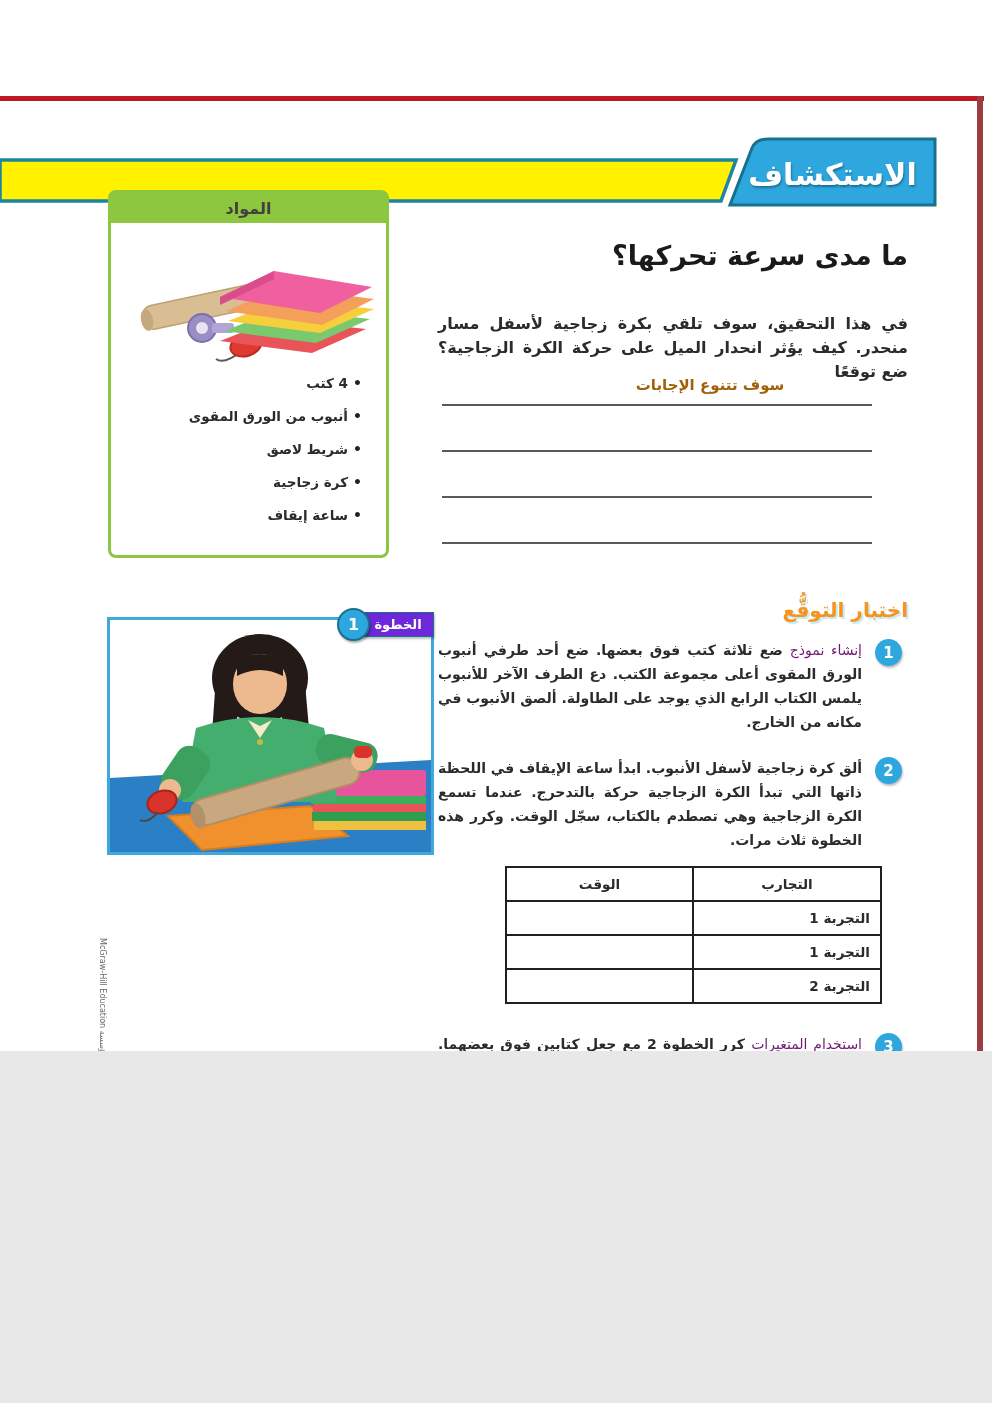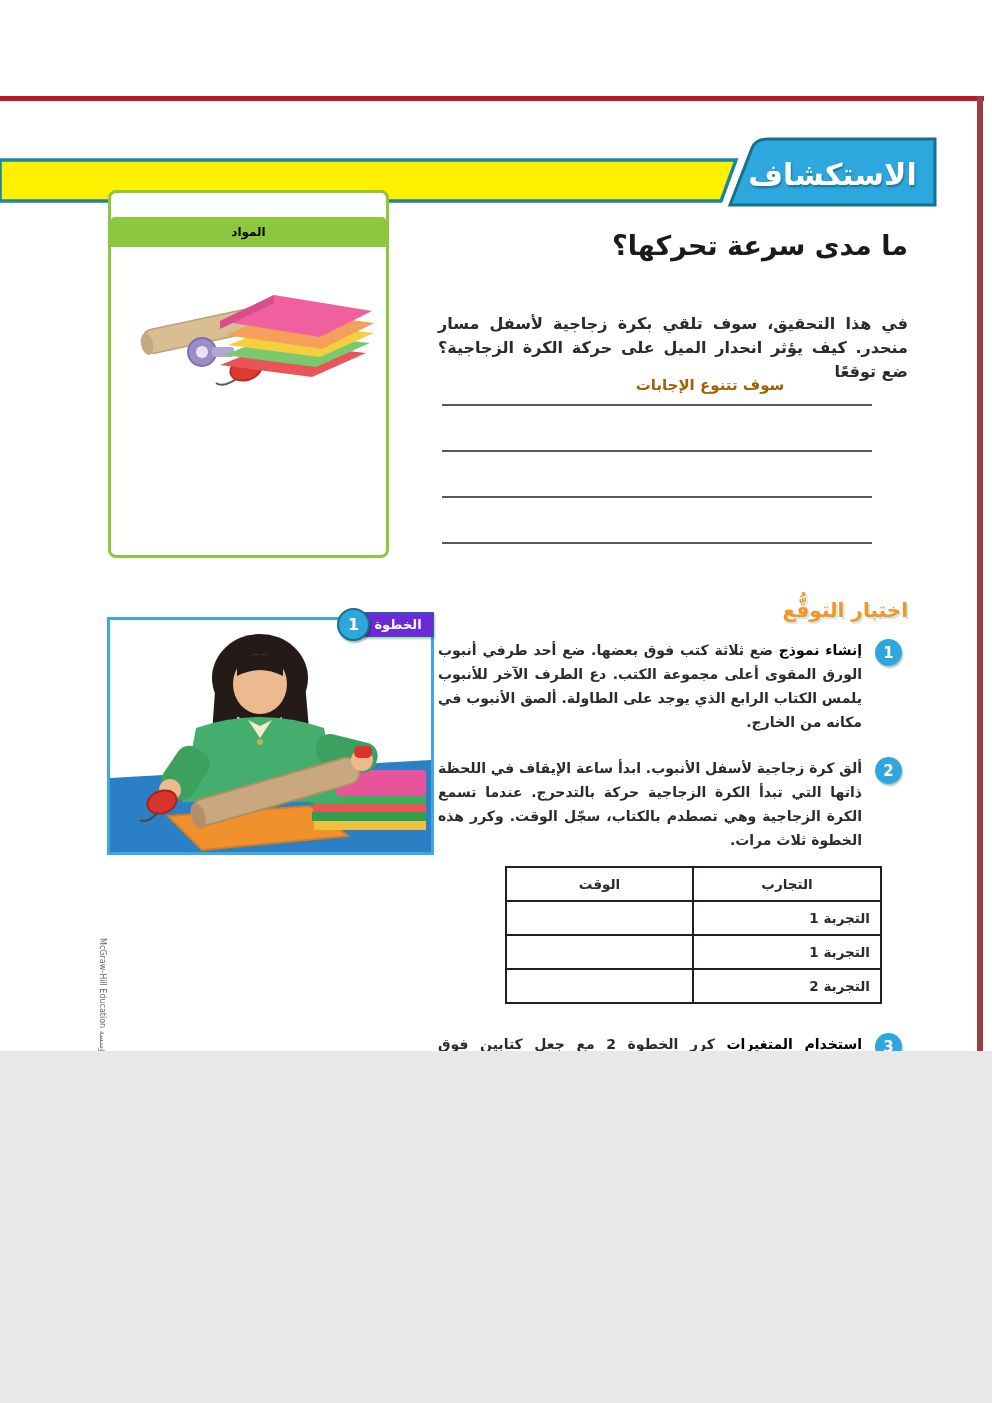--- a/index.html
+++ b/index.html
@@ -23,35 +23,35 @@
   }
 
   
   .materials {
     position:absolute; left:108px; top:190px; width:281px; height:368px;
     background:#ffffff; border:3px solid #8DC63F; border-radius:8px;
   }
   .materials-header {
     height:30px; background:#8DC63F; border-radius:4px 4px 0 0;
     display:flex; align-items:center; justify-content:center;
-    color:#000000; font-size:12px; font-weight:bold;margin-top:24px;
+    color:#404040; font-size:16px; font-weight:bold;
   }
   .materials-photo { display:block; margin:10px auto 0 auto; }
   .materials-list { list-style:none; direction:rtl; padding:2px 24px 0 10px; }
   .materials-list li {
     position:relative; text-align:right; padding-right:14px;
     font-size:13.5px; font-weight:600; color:#2b2b2b; margin:0 0 17px 0;
   }
   .materials-list li::before {
     content:"•"; position:absolute; right:0; top:0; color:#231F20; font-size:14px;
   }
 
   
   .main-title {
-    position:absolute; left:438px; top:230px; width:470px; direction:rtl;
+    position:absolute; left:438px; top:240px; width:470px; direction:rtl;
     text-align:right; font-size:27px; font-weight:bold; color:#1a1a1a;
   }
   .predict-heading, .test-heading {
     position:absolute; left:438px; width:470px; direction:rtl; text-align:right;
     font-size:20px; font-weight:bold;
     text-shadow: 2px 2px 0 rgba(41,171,226,0.25);
   }
   .predict-heading { top:281px; color:#29ABE2; }
   .test-heading   { top:598px; color:#F7941D; }
   .predict-text {
@@ -71,21 +71,21 @@
     padding-right:46px; text-align:justify; font-size:14px; line-height:24px;
     font-weight:600; color:#2b2b2b;
   }
   .step-1 { top:638px; } .step-2 { top:756px; } .step-3 { top:1032px; }
   .step-circle {
     position:absolute; right:6px; top:1px; width:27px; height:27px; border-radius:50%;
     background:#2EA7DE; color:#fff; font-size:15px; font-weight:bold;
     display:flex; align-items:center; justify-content:center;
     box-shadow: 1px 2px 2px rgba(0,0,0,0.25);
   }
-  .step-lead { color:#000000; font-weight:bold; }
+  .step-lead { color:#701a75; font-weight:normal; }
 
   
   .trial-table {
     position:absolute; left:505px; top:866px; width:375px;
     border-collapse:collapse; direction:rtl; table-layout:fixed;
   }
   .trial-table th, .trial-table td {
     border:2px solid #231F20; height:34px; font-size:13.5px; font-weight:600; color:#2b2b2b;
   }
   .trial-table th { text-align:center; font-weight:600; }
@@ -168,20 +168,27 @@
 
       <g>
         <polygon points="96,108 188,120 242,96 152,86" fill="#E85458"></polygon>
         <polygon points="100,98 192,110 246,86 156,76" fill="#7AC96F"></polygon>
         <polygon points="104,88 196,100 250,76 160,66" fill="#F5D03C"></polygon>
         <polygon points="102,78 198,92 250,66 158,54" fill="#F5A05A"></polygon>
         <polygon points="96,64 196,80 248,54 150,38" fill="#F0609E"></polygon>
         <polygon points="96,64 150,38 150,46 96,72" fill="#D94D8A"></polygon>
       </g>
     </svg>
+    <ul class="materials-list">
+      <li>4 كتب</li>
+      <li>أنبوب من الورق المقوى</li>
+      <li>شريط لاصق</li>
+      <li>كرة زجاجية</li>
+      <li>ساعة إيقاف</li>
+    </ul>
   </aside>
 
   <h1 class="main-title">ما مدى سرعة تحركها؟</h1>
   <p class="predict-text">في هذا التحقيق، سوف تلقي بكرة زجاجية لأسفل مسار منحدر. كيف يؤثر انحدار الميل على حركة الكرة الزجاجية؟ ضع توقعًا</p>
   <div class="answer-note">سوف تتنوع الإجابات</div>
   <div class="answer-line line-1"></div>
   <div class="answer-line line-2"></div>
   <div class="answer-line line-3"></div>
   <div class="answer-line line-4"></div>
 

